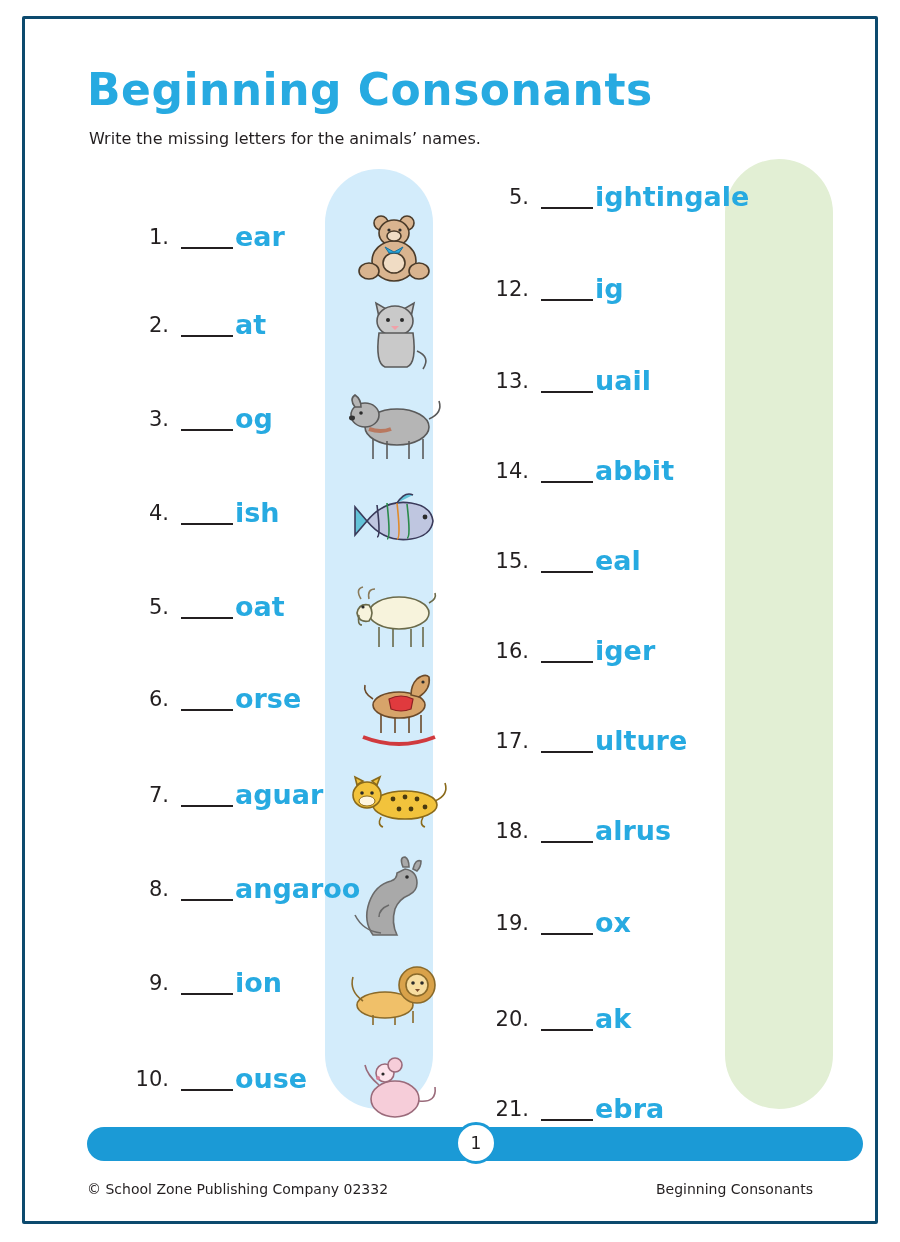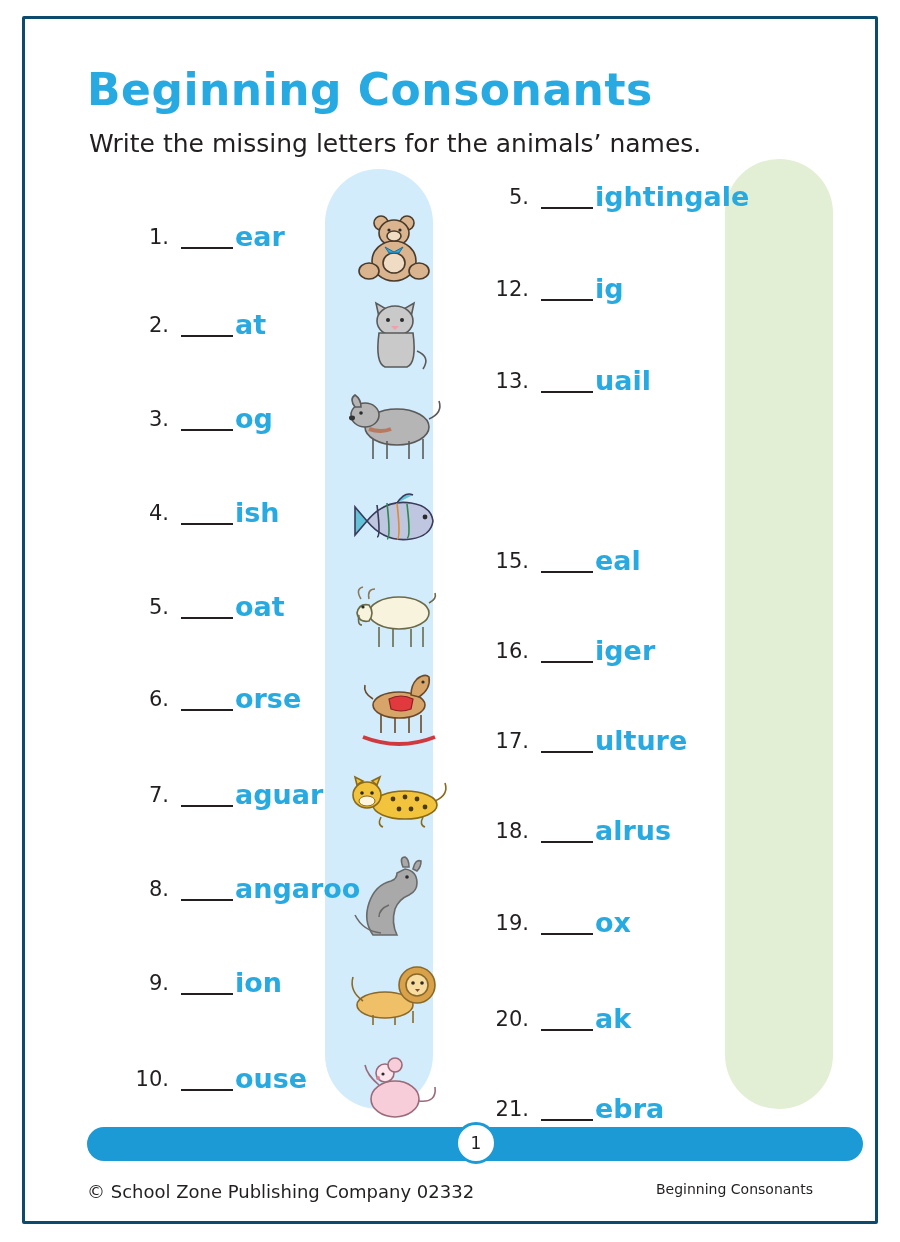--- a/index.html
+++ b/index.html
@@ -36,21 +36,21 @@
     font-size: 44px;
     font-weight: bold;
     color: #27aae1;
     letter-spacing: 0.5px;
     font-family: "DejaVu Sans", sans-serif;
   }
   .subtitle {
     position: absolute;
     left: 64px;
     top: 110px;
-    font-size: 25px;
+    font-size: 16px;
     color: #231f20;
     font-family: "DejaVu Sans", sans-serif;
   }
 
   
   .strip {
     position: absolute;
     border-radius: 60px;
   }
   .strip-left {
@@ -154,21 +154,21 @@
     line-height: 42px;
     text-align: center;
     font-size: 17px;
     color: #231f20;
     font-family: "DejaVu Sans", sans-serif;
   }
   .copyright {
     position: absolute;
     left: 62px;
     top: 1162px;
-    font-size: 18px;
+    font-size: 14px;
     color: #231f20;
     font-family: "DejaVu Sans", sans-serif;
   }
   .footer-title {
     position: absolute;
     right: 62px;
     top: 1162px;
     font-size: 14px;
     color: #231f20;
     font-family: "DejaVu Sans", sans-serif;
@@ -413,20 +413,26 @@
 
       </div>
 
       <div class="item" style="top:324px">
         <div class="num">13.</div>
         <div class="blank"></div>
         <div class="word">uail</div>
 
       </div>
 
+      <div class="item" style="top:414px">
+        <div class="num">14.</div>
+        <div class="blank"></div>
+        <div class="word">abbit</div>
+
+      </div>
 
       <div class="item" style="top:504px">
         <div class="num">15.</div>
         <div class="blank"></div>
         <div class="word">eal</div>
 
       </div>
 
       <div class="item" style="top:594px">
         <div class="num">16.</div>

